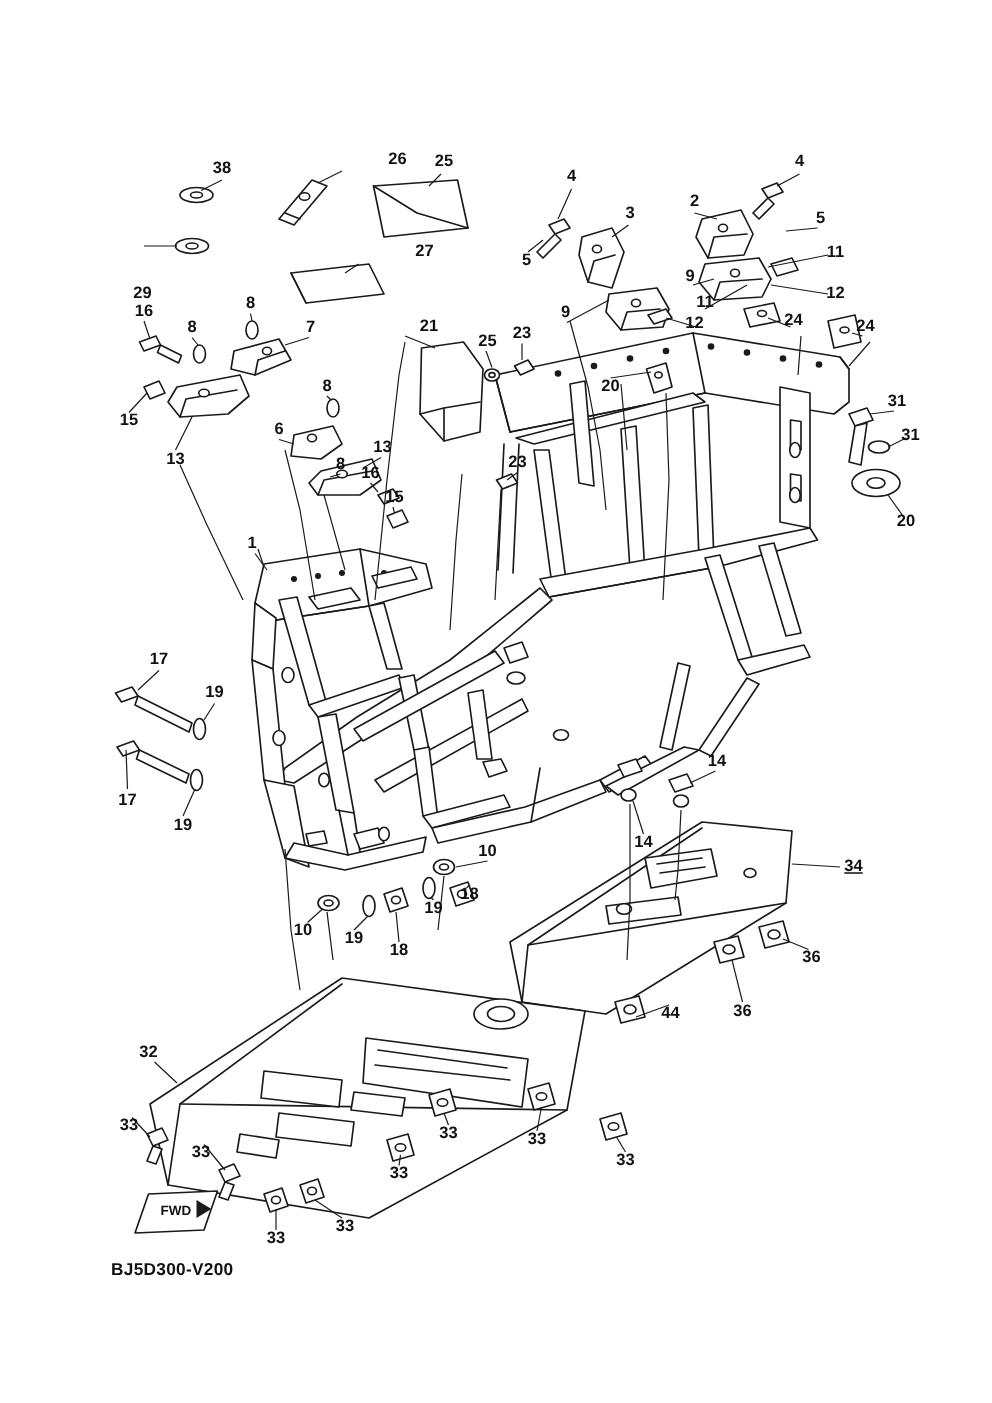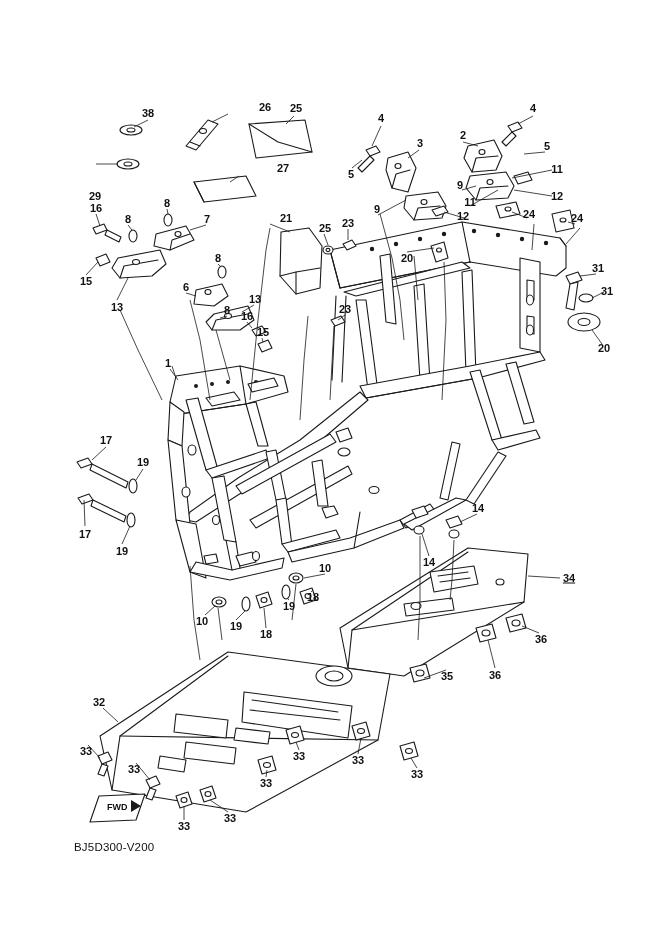--- a/index.html
+++ b/index.html
@@ -31,21 +31,21 @@
     font-weight: bold;
     color: #111111;
     line-height: 1;
     white-space: nowrap;
     transform: translate(-50%, -50%);
   }
   .partcode {
     position: absolute;
     font-family: "Liberation Sans", sans-serif;
     font-size: 11.5px;
-    font-weight: normal;
+    font-weight: bold;
     color: #111111;
     letter-spacing: 0.2px;
     white-space: nowrap;
   }
   .fwd-label {
     position: absolute;
     font-family: "Liberation Sans", sans-serif;
     font-size: 9px;
     font-weight: bold;
     color: #111111;
@@ -569,21 +569,21 @@
       <div class="callout" style="left: 429px; top: 562px;">14</div>
       <div class="callout" style="left: 325px; top: 568px;">10</div>
       <div class="callout" style="left: 569px; top: 578px; text-decoration: underline;">34</div>
       <div class="callout" style="left: 313px; top: 597px;">18</div>
       <div class="callout" style="left: 289px; top: 606px;">19</div>
       <div class="callout" style="left: 266px; top: 634px;">18</div>
       <div class="callout" style="left: 236px; top: 626px;">19</div>
       <div class="callout" style="left: 202px; top: 621px;">10</div>
       <div class="callout" style="left: 541px; top: 639px;">36</div>
       <div class="callout" style="left: 495px; top: 675px;">36</div>
-      <div class="callout" style="left: 447px; top: 676px;">35</div>
+      <div class="callout" style="left: 447px; top: 676px;">44</div>
       <div class="callout" style="left: 99px; top: 702px;">32</div>
       <div class="callout" style="left: 86px; top: 751px;">33</div>
       <div class="callout" style="left: 134px; top: 769px;">33</div>
       <div class="callout" style="left: 299px; top: 756px;">33</div>
       <div class="callout" style="left: 358px; top: 760px;">33</div>
       <div class="callout" style="left: 417px; top: 774px;">33</div>
       <div class="callout" style="left: 266px; top: 783px;">33</div>
       <div class="callout" style="left: 184px; top: 826px;">33</div>
       <div class="callout" style="left: 230px; top: 818px;">33</div>
     </div>

